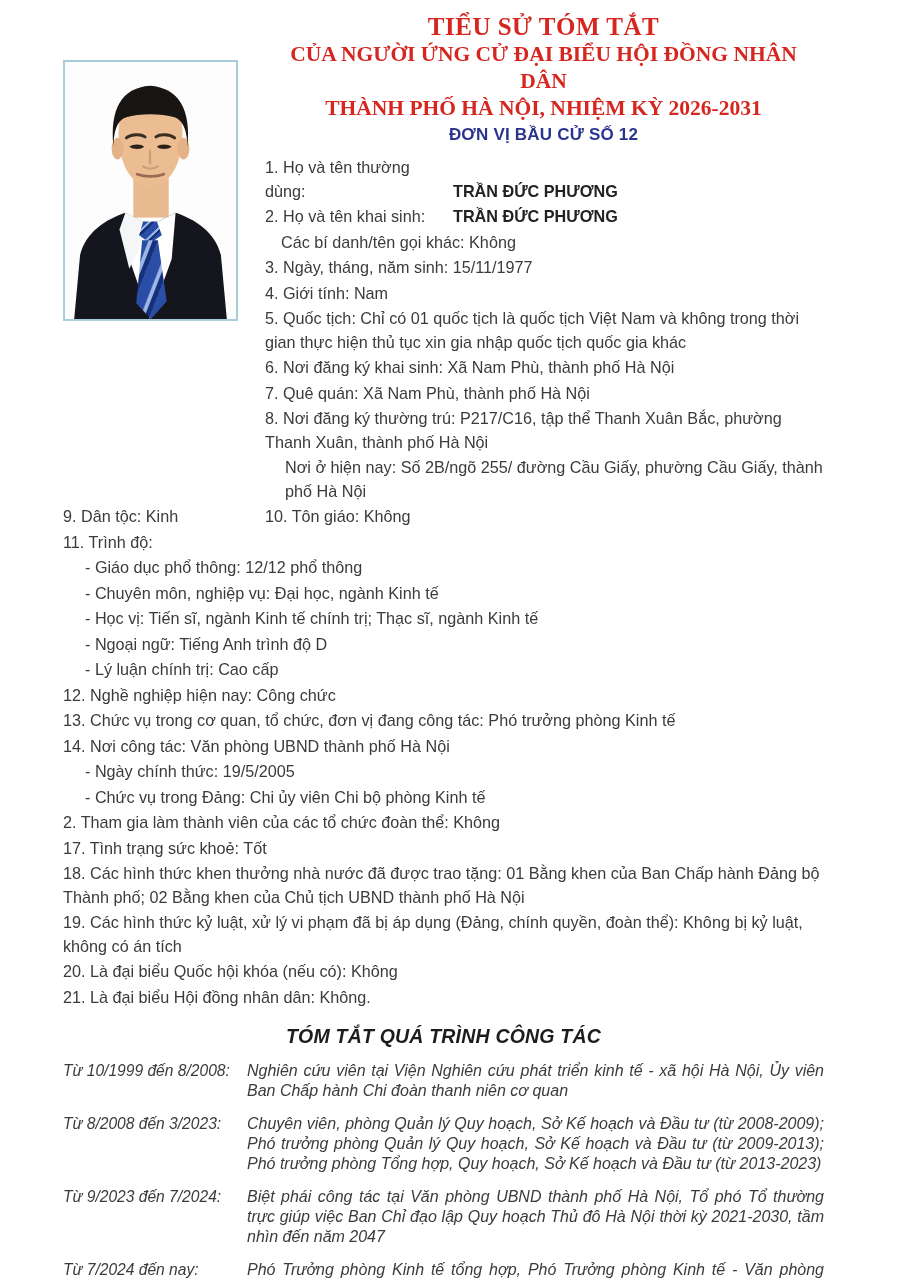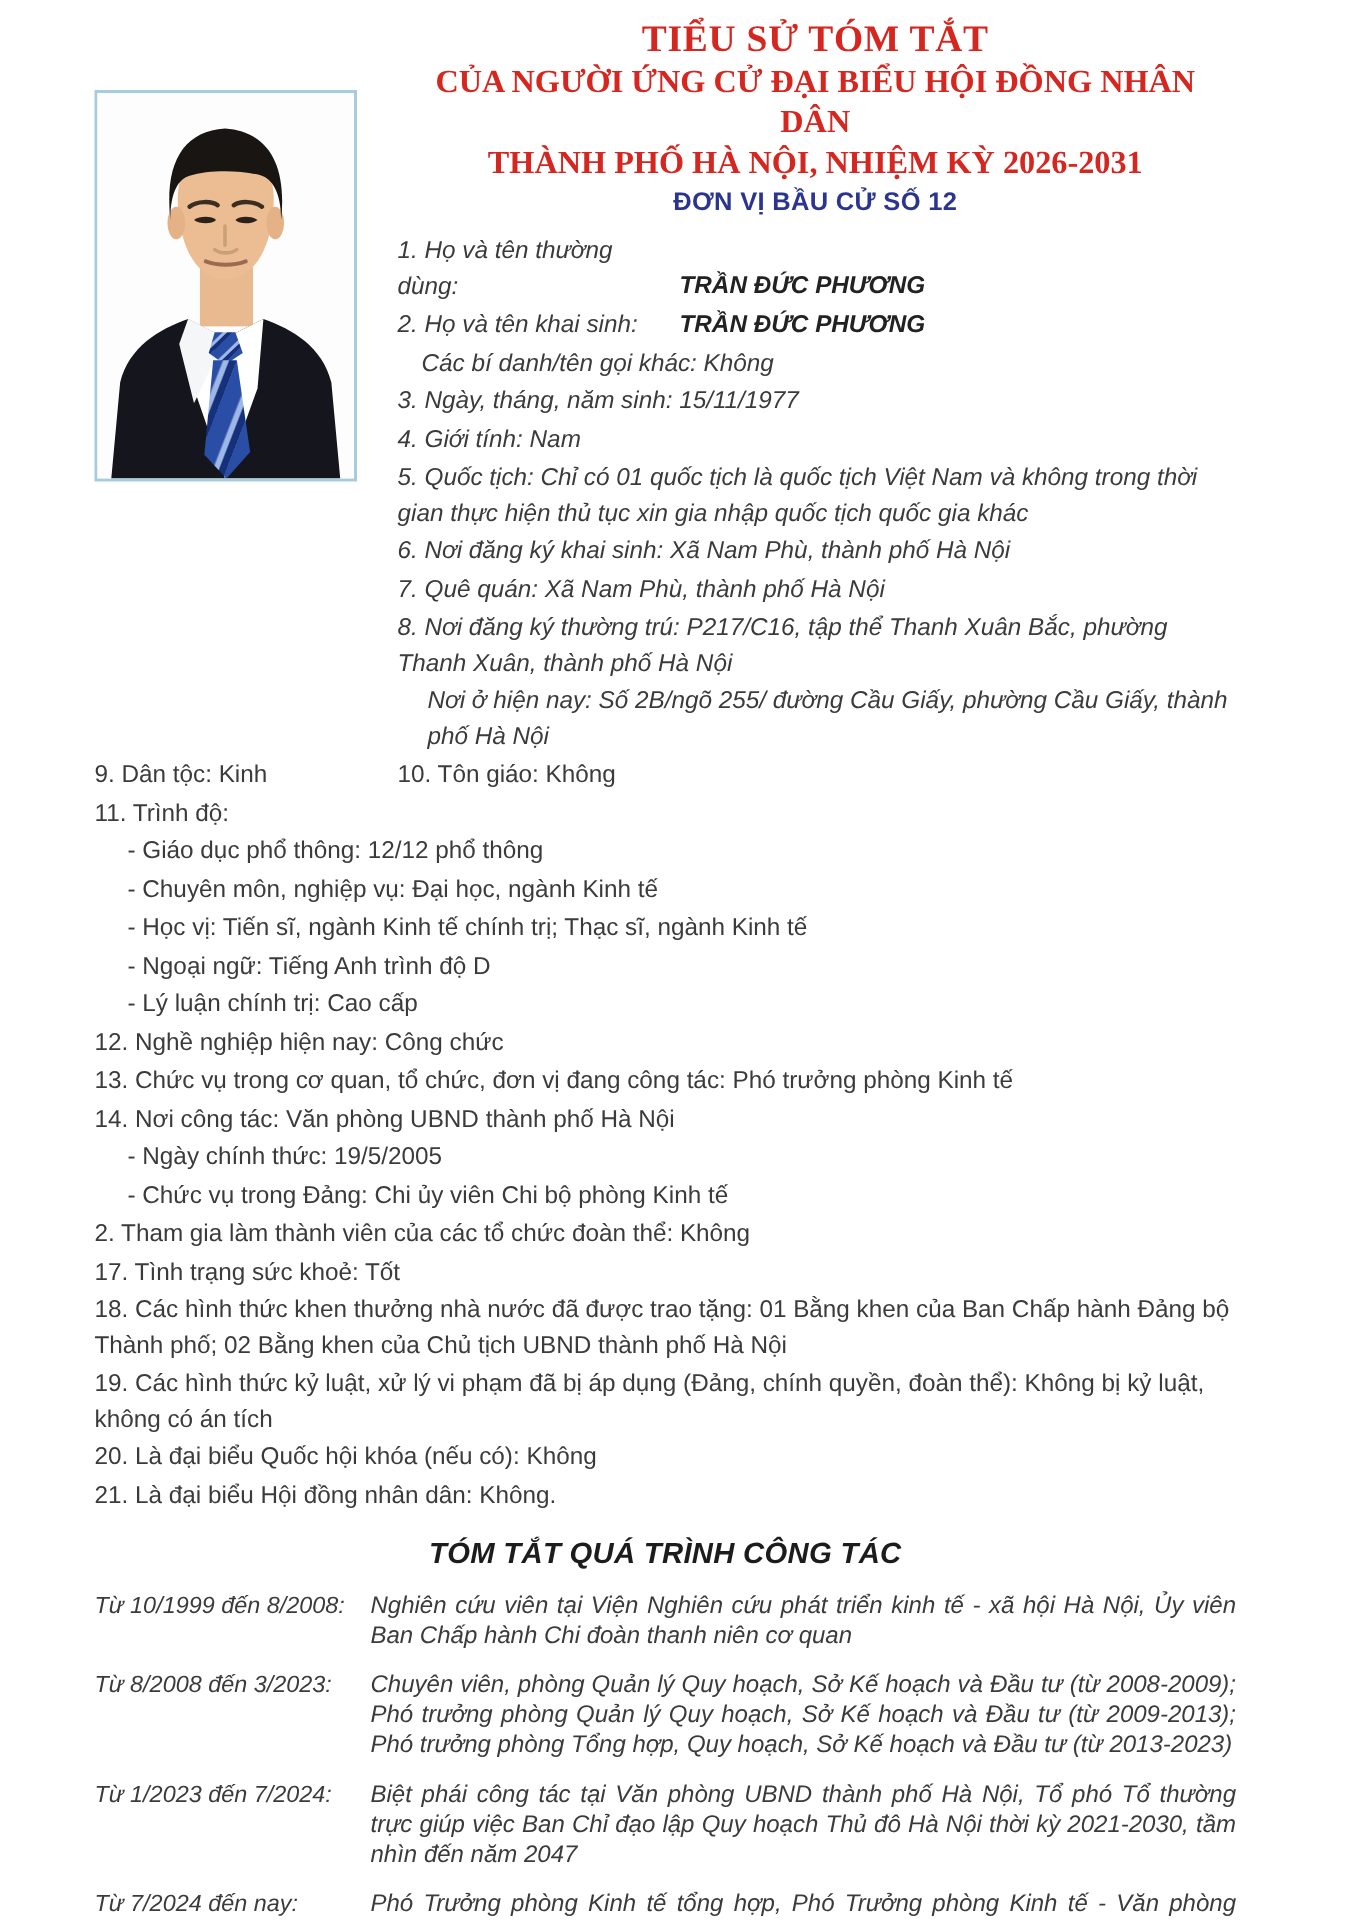--- a/index.html
+++ b/index.html
@@ -33,21 +33,21 @@
   
   .photo{
     position:absolute;left:63px;top:60px;
     width:175px;height:261px;
     border:2px solid #a7cddc;
     background:#fefefe;
     box-sizing:border-box;
   }
   .photo svg{display:block;width:100%;height:100%;}
   
-  .info-right{margin:9px 24px 0 265px;font-style:italic;}
+  .info-right{margin:9px 24px 0 265px;}
   .info-full{margin:2px 24px 0 63px;}
   p.item{margin:0 0 2px 0;font-size:16.2px;line-height:23.5px;}
   p.item .lbl{display:inline-block;width:188px;}
   p.item .name{font-weight:bold;color:#222;}
   p.indent1{padding-left:16px;}
   p.indent2{padding-left:20px;}
   p.sub{padding-left:22px;}
   .two-col .col1{display:inline-block;width:202px;}
   
   .career{margin:0 24px 0 63px;font-style:italic;}
@@ -161,21 +161,21 @@
 
     <div class="crow">
       <div class="cperiod">Từ 10/1999 đến 8/2008:</div>
       <div class="cdetail">Nghiên cứu viên tại Viện Nghiên cứu phát triển kinh tế - xã hội Hà Nội, Ủy viên Ban Chấp hành Chi đoàn thanh niên cơ quan</div>
     </div>
     <div class="crow">
       <div class="cperiod">Từ 8/2008 đến 3/2023:</div>
       <div class="cdetail">Chuyên viên, phòng Quản lý Quy hoạch, Sở Kế hoạch và Đầu tư (từ 2008-2009); Phó trưởng phòng Quản lý Quy hoạch, Sở Kế hoạch và Đầu tư (từ 2009-2013); Phó trưởng phòng Tổng hợp, Quy hoạch, Sở Kế hoạch và Đầu tư (từ 2013-2023)</div>
     </div>
     <div class="crow">
-      <div class="cperiod">Từ 1/2023 đến 7/2024:</div>
+      <div class="cperiod">Từ 9/2023 đến 7/2024:</div>
       <div class="cdetail">Biệt phái công tác tại Văn phòng UBND thành phố Hà Nội, Tổ phó Tổ thường trực giúp việc Ban Chỉ đạo lập Quy hoạch Thủ đô Hà Nội thời kỳ 2021-2030, tầm nhìn đến năm 2047</div>
     </div>
     <div class="crow">
       <div class="cperiod">Từ 7/2024 đến nay:</div>
       <div class="cdetail">Phó Trưởng phòng Kinh tế tổng hợp, Phó Trưởng phòng Kinh tế - Văn phòng UBND thành phố Hà Nội, Chi ủy viên.</div>
     </div>
   </div>
 
 </div>
 

